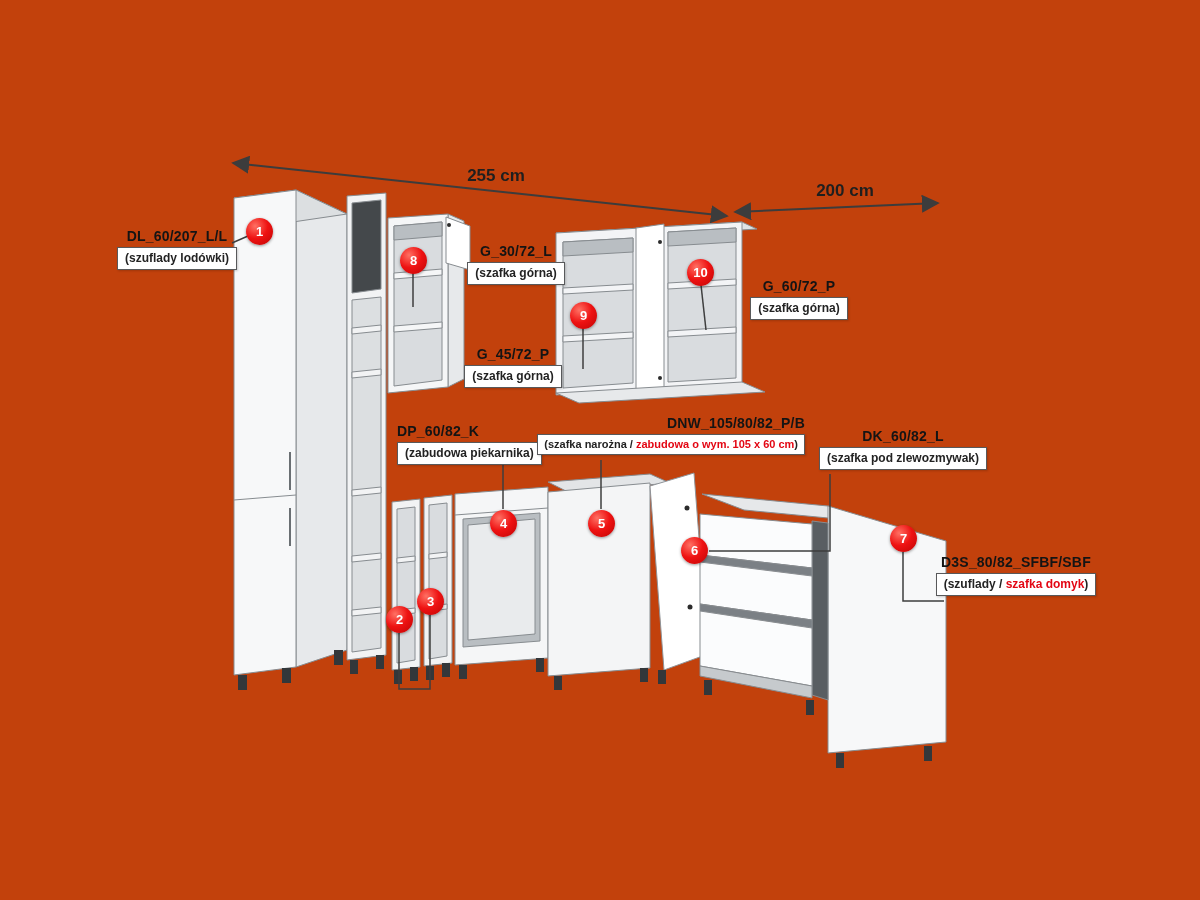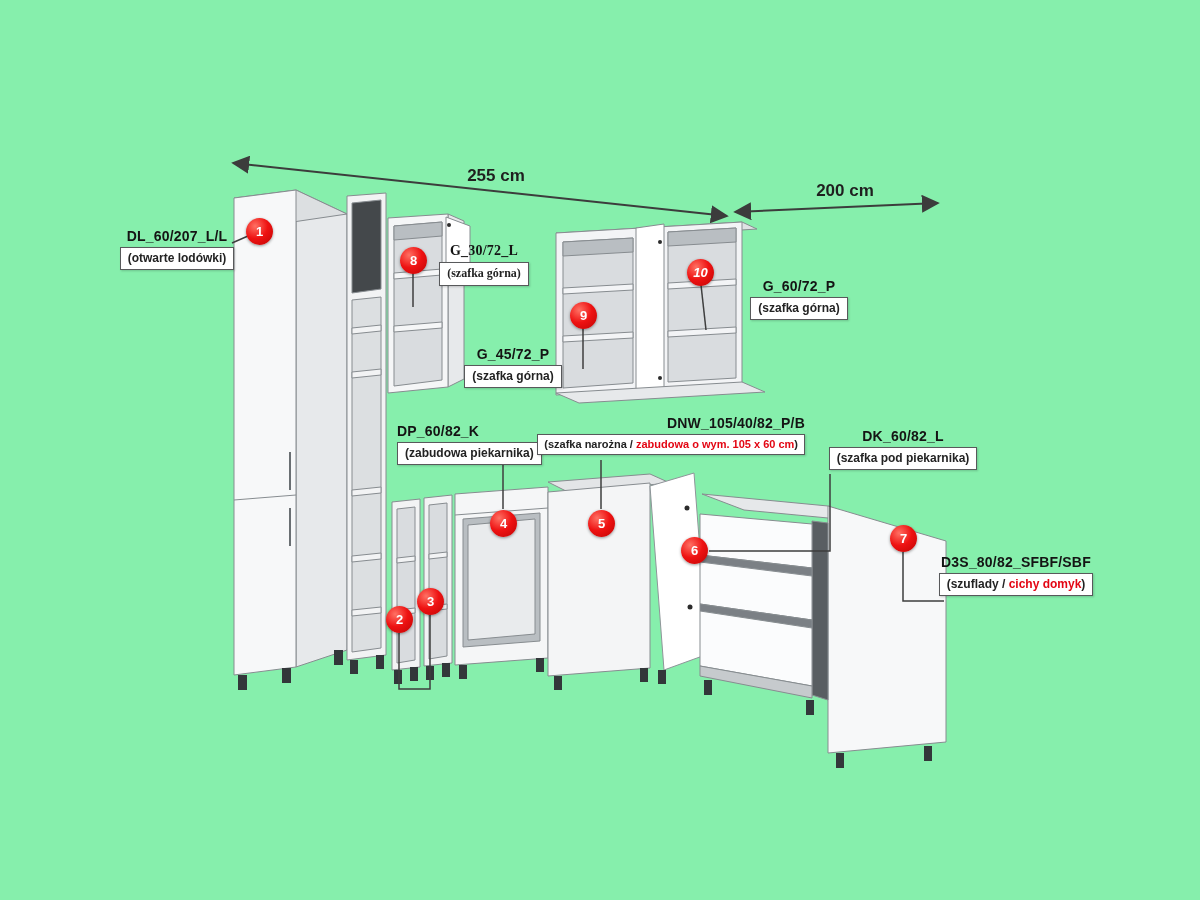--- a/index.html
+++ b/index.html
@@ -1,17 +1,17 @@
 <!DOCTYPE html>
 <html><head>
 <meta charset="utf-8">
 <style>
   * { margin:0; padding:0; box-sizing:border-box; }
   html,body { background:#ffffff; font-family:"Liberation Sans", sans-serif; }
-  .stage { position:relative; width:1200px; height:900px; background:#86efac; overflow:hidden; }
+  .stage { position:relative; width:1200px; height:900px; background:#c2410c; overflow:hidden; }
   .artwork { position:absolute; left:0; top:0; }
   .dim-label { position:absolute; font-size:17px; font-weight:bold; color:#1f1f1f; text-align:center; width:96px; }
   .marker {
     position:absolute; width:27px; height:27px; border-radius:50%;
     background: radial-gradient(circle at 34% 30%, #ff7164 0%, #ee1212 48%, #bf0404 100%);
     color:#fff; font-size:13px; font-weight:bold;
     display:flex; align-items:center; justify-content:center;
     box-shadow: 0 1px 3px rgba(0,0,0,.4);
     z-index: 5;
   }
@@ -148,56 +148,56 @@
       <line x1="233" y1="163" x2="727" y2="216" marker-start="url(#arr)" marker-end="url(#arr)"></line>
       <line x1="735" y1="212" x2="938" y2="203" marker-start="url(#arr)" marker-end="url(#arr)"></line>
     </g>
   </svg>
 
   <div class="dim-label" style="left:448px; top:166px;">255 cm</div>
   <div class="dim-label" style="left:797px; top:181px;">200 cm</div>
 
   <div class="lbl center" style="left:112px; top:228px; width:130px;">
     <div class="code">DL_60/207_L/L</div>
-    <div class="descbox"><span>(otwarte lodówki)</span></div>
-  </div>
-
-  <div class="lbl center" style="left:429px; top:243px; width:110px;font-family:Liberation Serif, serif;">
+    <div class="descbox"><span>(szuflady lodówki)</span></div>
+  </div>
+
+  <div class="lbl center" style="left:461px; top:243px; width:110px;">
     <div class="code">G_30/72_L</div>
     <div class="descbox"><span>(szafka górna)</span></div>
   </div>
 
   <div class="lbl center" style="left:458px; top:346px; width:110px;">
     <div class="code">G_45/72_P</div>
     <div class="descbox"><span>(szafka górna)</span></div>
   </div>
 
   <div class="lbl center" style="left:744px; top:278px; width:110px;">
     <div class="code">G_60/72_P</div>
     <div class="descbox"><span>(szafka górna)</span></div>
   </div>
 
   <div class="lbl left" style="left:397px; top:423px; width:130px;">
     <div class="code">DP_60/82_K</div>
     <div class="descbox"><span>(zabudowa piekarnika)</span></div>
   </div>
 
   <div class="lbl right" style="left:543px; top:415px; width:262px;">
-    <div class="code">DNW_105/40/82_P/B</div>
+    <div class="code">DNW_105/80/82_P/B</div>
     <div class="descbox xs"><span>(szafka narożna / </span><span class="red">zabudowa o wym. 105 x 60 cm</span><span>)</span></div>
   </div>
 
   <div class="lbl center" style="left:820px; top:428px; width:166px;">
     <div class="code">DK_60/82_L</div>
-    <div class="descbox"><span>(szafka pod piekarnika)</span></div>
+    <div class="descbox"><span>(szafka pod zlewozmywak)</span></div>
   </div>
 
   <div class="lbl center" style="left:940px; top:554px; width:152px;">
     <div class="code">D3S_80/82_SFBF/SBF</div>
-    <div class="descbox"><span>(szuflady / </span><span class="red">cichy domyk</span><span>)</span></div>
+    <div class="descbox"><span>(szuflady / </span><span class="red">szafka domyk</span><span>)</span></div>
   </div>
 
 
   <div class="marker" style="left:246px; top:218px;">
       <span>1</span>
     </div>
   <div class="marker" style="left:386px; top:606px;">
       <span>2</span>
     </div>
   <div class="marker" style="left:417px; top:588px;">
@@ -214,17 +214,17 @@
     </div>
   <div class="marker" style="left:890px; top:525px;">
       <span>7</span>
     </div>
   <div class="marker" style="left:400px; top:247px;">
       <span>8</span>
     </div>
   <div class="marker" style="left:570px; top:302px;">
       <span>9</span>
     </div>
-  <div class="marker" style="left:687px; top:259px;font-style:italic;">
+  <div class="marker" style="left:687px; top:259px;">
       <span>10</span>
     </div>
 
 </div>
 
 </body></html>

